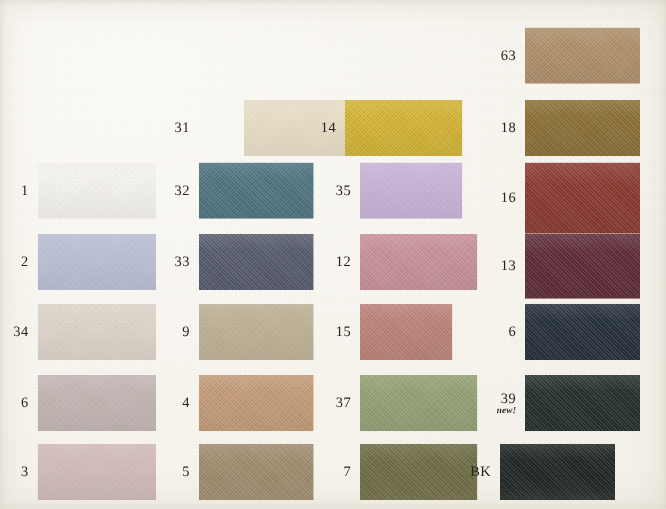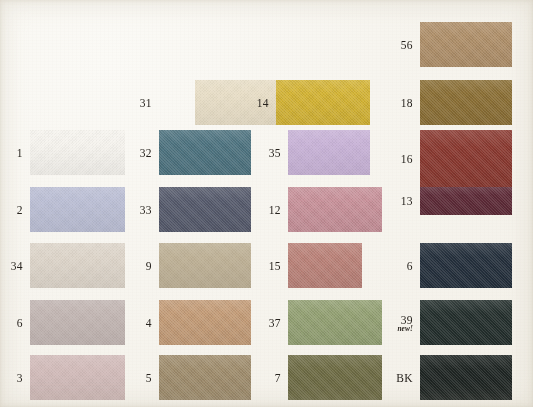--- a/index.html
+++ b/index.html
@@ -242,21 +242,21 @@
       <div class="swatch-cell" style="left: 288px; width: 94px; top: 355px; height: 45px;">
         <div class="label"><span>7</span></div>
         <div class="fabric">
           <div class="body" style="background: rgb(110, 108, 68);">
             <div class="weave"></div>
             <div class="shade"></div>
           </div>
         </div>
       </div>
       <div class="swatch-cell" style="left: 420px; width: 92px; top: 22px; height: 45px;">
-        <div class="label"><span>56</span></div>
+        <div class="label"><span>63</span></div>
         <div class="fabric">
           <div class="body" style="background: rgb(176, 144, 106);">
             <div class="weave"></div>
             <div class="shade"></div>
           </div>
         </div>
       </div>
       <div class="swatch-cell" style="left: 420px; width: 92px; top: 80px; height: 45px;">
         <div class="label"><span>18</span></div>
         <div class="fabric">
@@ -268,21 +268,21 @@
       </div>
       <div class="swatch-cell" style="left: 420px; width: 92px; top: 130px; height: 57px;">
         <div class="label"><span>16</span></div>
         <div class="fabric">
           <div class="body" style="background: rgb(138, 56, 47);">
             <div class="weave"></div>
             <div class="shade"></div>
           </div>
         </div>
       </div>
-      <div class="swatch-cell" style="left: 420px; width: 92px; top: 187px; height: 28px;">
+      <div class="swatch-cell" style="left: 420px; width: 92px; top: 187px; height: 52px;">
         <div class="label"><span>13</span></div>
         <div class="fabric">
           <div class="body" style="background: rgb(93, 42, 55);">
             <div class="weave"></div>
             <div class="shade"></div>
           </div>
         </div>
       </div>
       <div class="swatch-cell" style="left: 420px; width: 92px; top: 243px; height: 45px;">
         <div class="label"><span>6</span></div>
@@ -295,21 +295,21 @@
       </div>
       <div class="swatch-cell" style="left: 420px; width: 92px; top: 300px; height: 45px;">
         <div class="label"><span>39</span><span class="sub">new!</span></div>
         <div class="fabric">
           <div class="body" style="background: rgb(35, 46, 44);">
             <div class="weave"></div>
             <div class="shade"></div>
           </div>
         </div>
       </div>
-      <div class="swatch-cell" style="left: 420px; width: 92px; top: 355px; height: 45px;">
+      <div class="swatch-cell" style="left: 400px; width: 92px; top: 355px; height: 45px;">
         <div class="label"><span>BK</span></div>
         <div class="fabric">
           <div class="body" style="background: rgb(30, 37, 35);">
             <div class="weave"></div>
             <div class="shade"></div>
           </div>
         </div>
       </div>
     </div>
   <div id="grain"></div>

